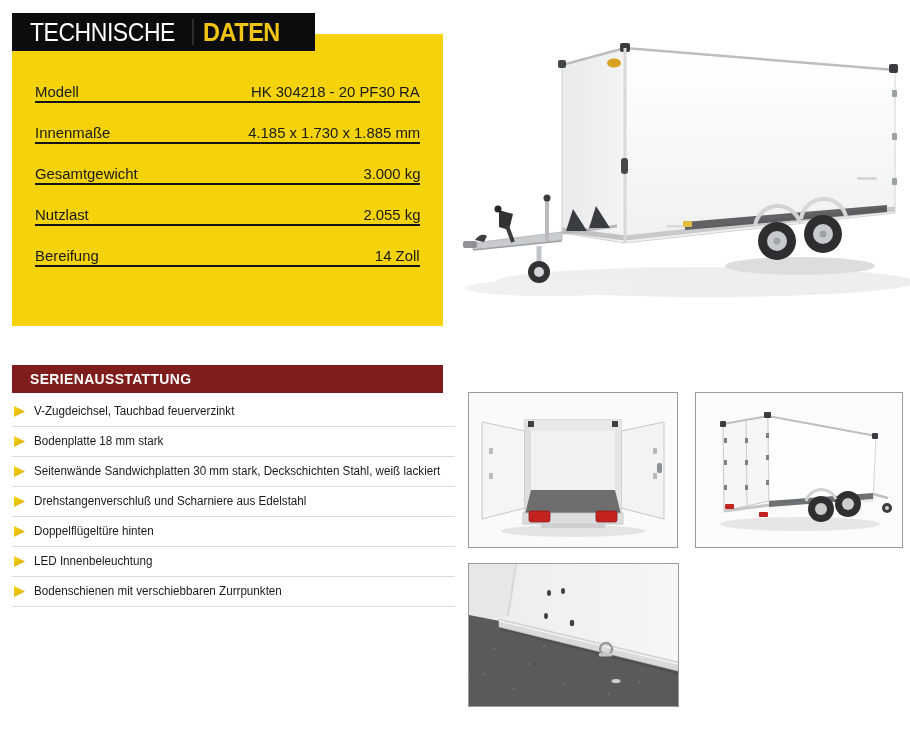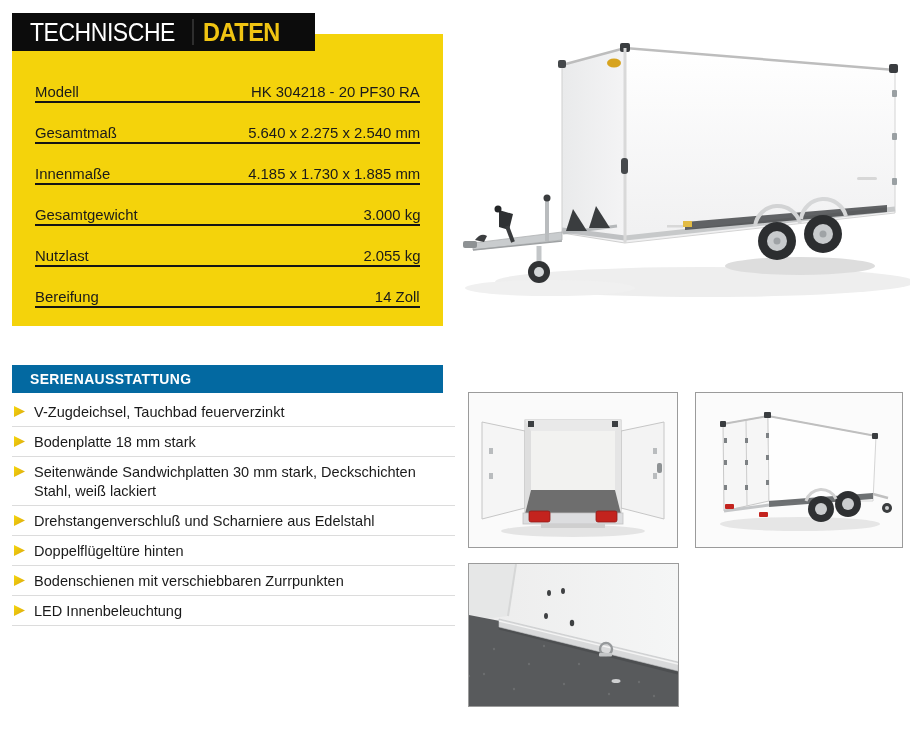--- a/index.html
+++ b/index.html
@@ -29,28 +29,28 @@
   }
   .spec-row {
     height:41px; display:flex; justify-content:space-between; align-items:flex-end;
     border-bottom:2px solid #141414;
   }
   .spec-label { font-size:15.5px; transform:scaleX(.96); transform-origin:left center; white-space:nowrap; }
   .spec-value { font-size:15.5px; transform:scaleX(.96); transform-origin:right center; white-space:nowrap; }
   
   .equip-bar {
     position:absolute; left:12px; top:365px; width:431px; height:28px;
-    background:#0369a1; display:flex; align-items:center; padding-left:18px;
+    background:#7f1d1d; display:flex; align-items:center; padding-left:18px;
   }
   .equip-bar span { color:#ffffff; font-size:14.5px; font-weight:bold; letter-spacing:.4px;
     transform:scaleX(.96); transform-origin:left center; }
   .equip-list { position:absolute; left:12px; top:397px; width:443px; list-style:none; }
   .equip-list li {
     position:relative; padding:5px 0 5px 22px; border-bottom:1px solid #dcdcdc;
-    font-size:15px; line-height:19px; max-width:443px;
+    font-size:12px; line-height:19px; max-width:443px;
   }
   .equip-list li .txt { display:inline-block; transform:scaleX(.97); transform-origin:left center; max-width:421px; }
   .bullet {
     position:absolute; left:2px; top:9px; width:11px; height:11px;
     background:linear-gradient(135deg,#f6d70c 0%,#d9a60f 100%);
     clip-path:polygon(0 0, 100% 50%, 0 100%);
   }
   
   .main-photo { position:absolute; left:455px; top:0; width:455px; height:310px; }
   .thumb { position:absolute; border:1px solid #9b9b9b; background:#fbfbfb; overflow:hidden; }
@@ -67,24 +67,20 @@
   <div class="tech-header">
     <span class="t-white">TECHNISCHE</span>
     <span class="t-sep"></span>
     <span class="t-yellow">DATEN</span>
   </div>
 
   <div class="spec-panel">
     <div class="spec-row">
       <span class="spec-label">Modell</span>
       <span class="spec-value">HK 304218 - 20 PF30 RA</span>
-    </div>
-    <div class="spec-row">
-      <span class="spec-label">Gesamtmaß</span>
-      <span class="spec-value">5.640 x 2.275 x 2.540 mm</span>
     </div>
     <div class="spec-row">
       <span class="spec-label">Innenmaße</span>
       <span class="spec-value">4.185 x 1.730 x 1.885 mm</span>
     </div>
     <div class="spec-row">
       <span class="spec-label">Gesamtgewicht</span>
       <span class="spec-value">3.000 kg</span>
     </div>
     <div class="spec-row">
@@ -180,22 +176,22 @@
   <div class="equip-bar">
     <span>SERIENAUSSTATTUNG</span>
   </div>
 
   <ul class="equip-list">
     <li><span class="bullet"></span><span class="txt">V-Zugdeichsel, Tauchbad feuerverzinkt</span></li>
     <li><span class="bullet"></span><span class="txt">Bodenplatte 18 mm stark</span></li>
     <li><span class="bullet"></span><span class="txt">Seitenwände Sandwichplatten 30 mm stark, Deckschichten Stahl, weiß lackiert</span></li>
     <li><span class="bullet"></span><span class="txt">Drehstangenverschluß und Scharniere aus Edelstahl</span></li>
     <li><span class="bullet"></span><span class="txt">Doppelflügeltüre hinten</span></li>
+    <li><span class="bullet"></span><span class="txt">LED Innenbeleuchtung</span></li>
     <li><span class="bullet"></span><span class="txt">Bodenschienen mit verschiebbaren Zurrpunkten</span></li>
-    <li><span class="bullet"></span><span class="txt">LED Innenbeleuchtung</span></li>
   </ul>
 
   <div class="thumb thumb1">
     <svg width="208" height="154" viewBox="0 0 208 154" xmlns="http://www.w3.org/2000/svg">
       <rect x="0" y="0" width="208" height="154" fill="#fafafa"></rect>
       <ellipse cx="104" cy="138" rx="72" ry="6" fill="#e4e4e4"></ellipse>
 
       <polygon points="13,29 56,38 56,115 13,126" fill="#f5f5f5" stroke="#c6c6c6" stroke-width="1"></polygon>
       <polygon points="195,29 152,38 152,115 195,126" fill="#f3f3f3" stroke="#c6c6c6" stroke-width="1"></polygon>
       <rect x="20" y="55" width="4" height="6" fill="#b9bcbe"></rect>

